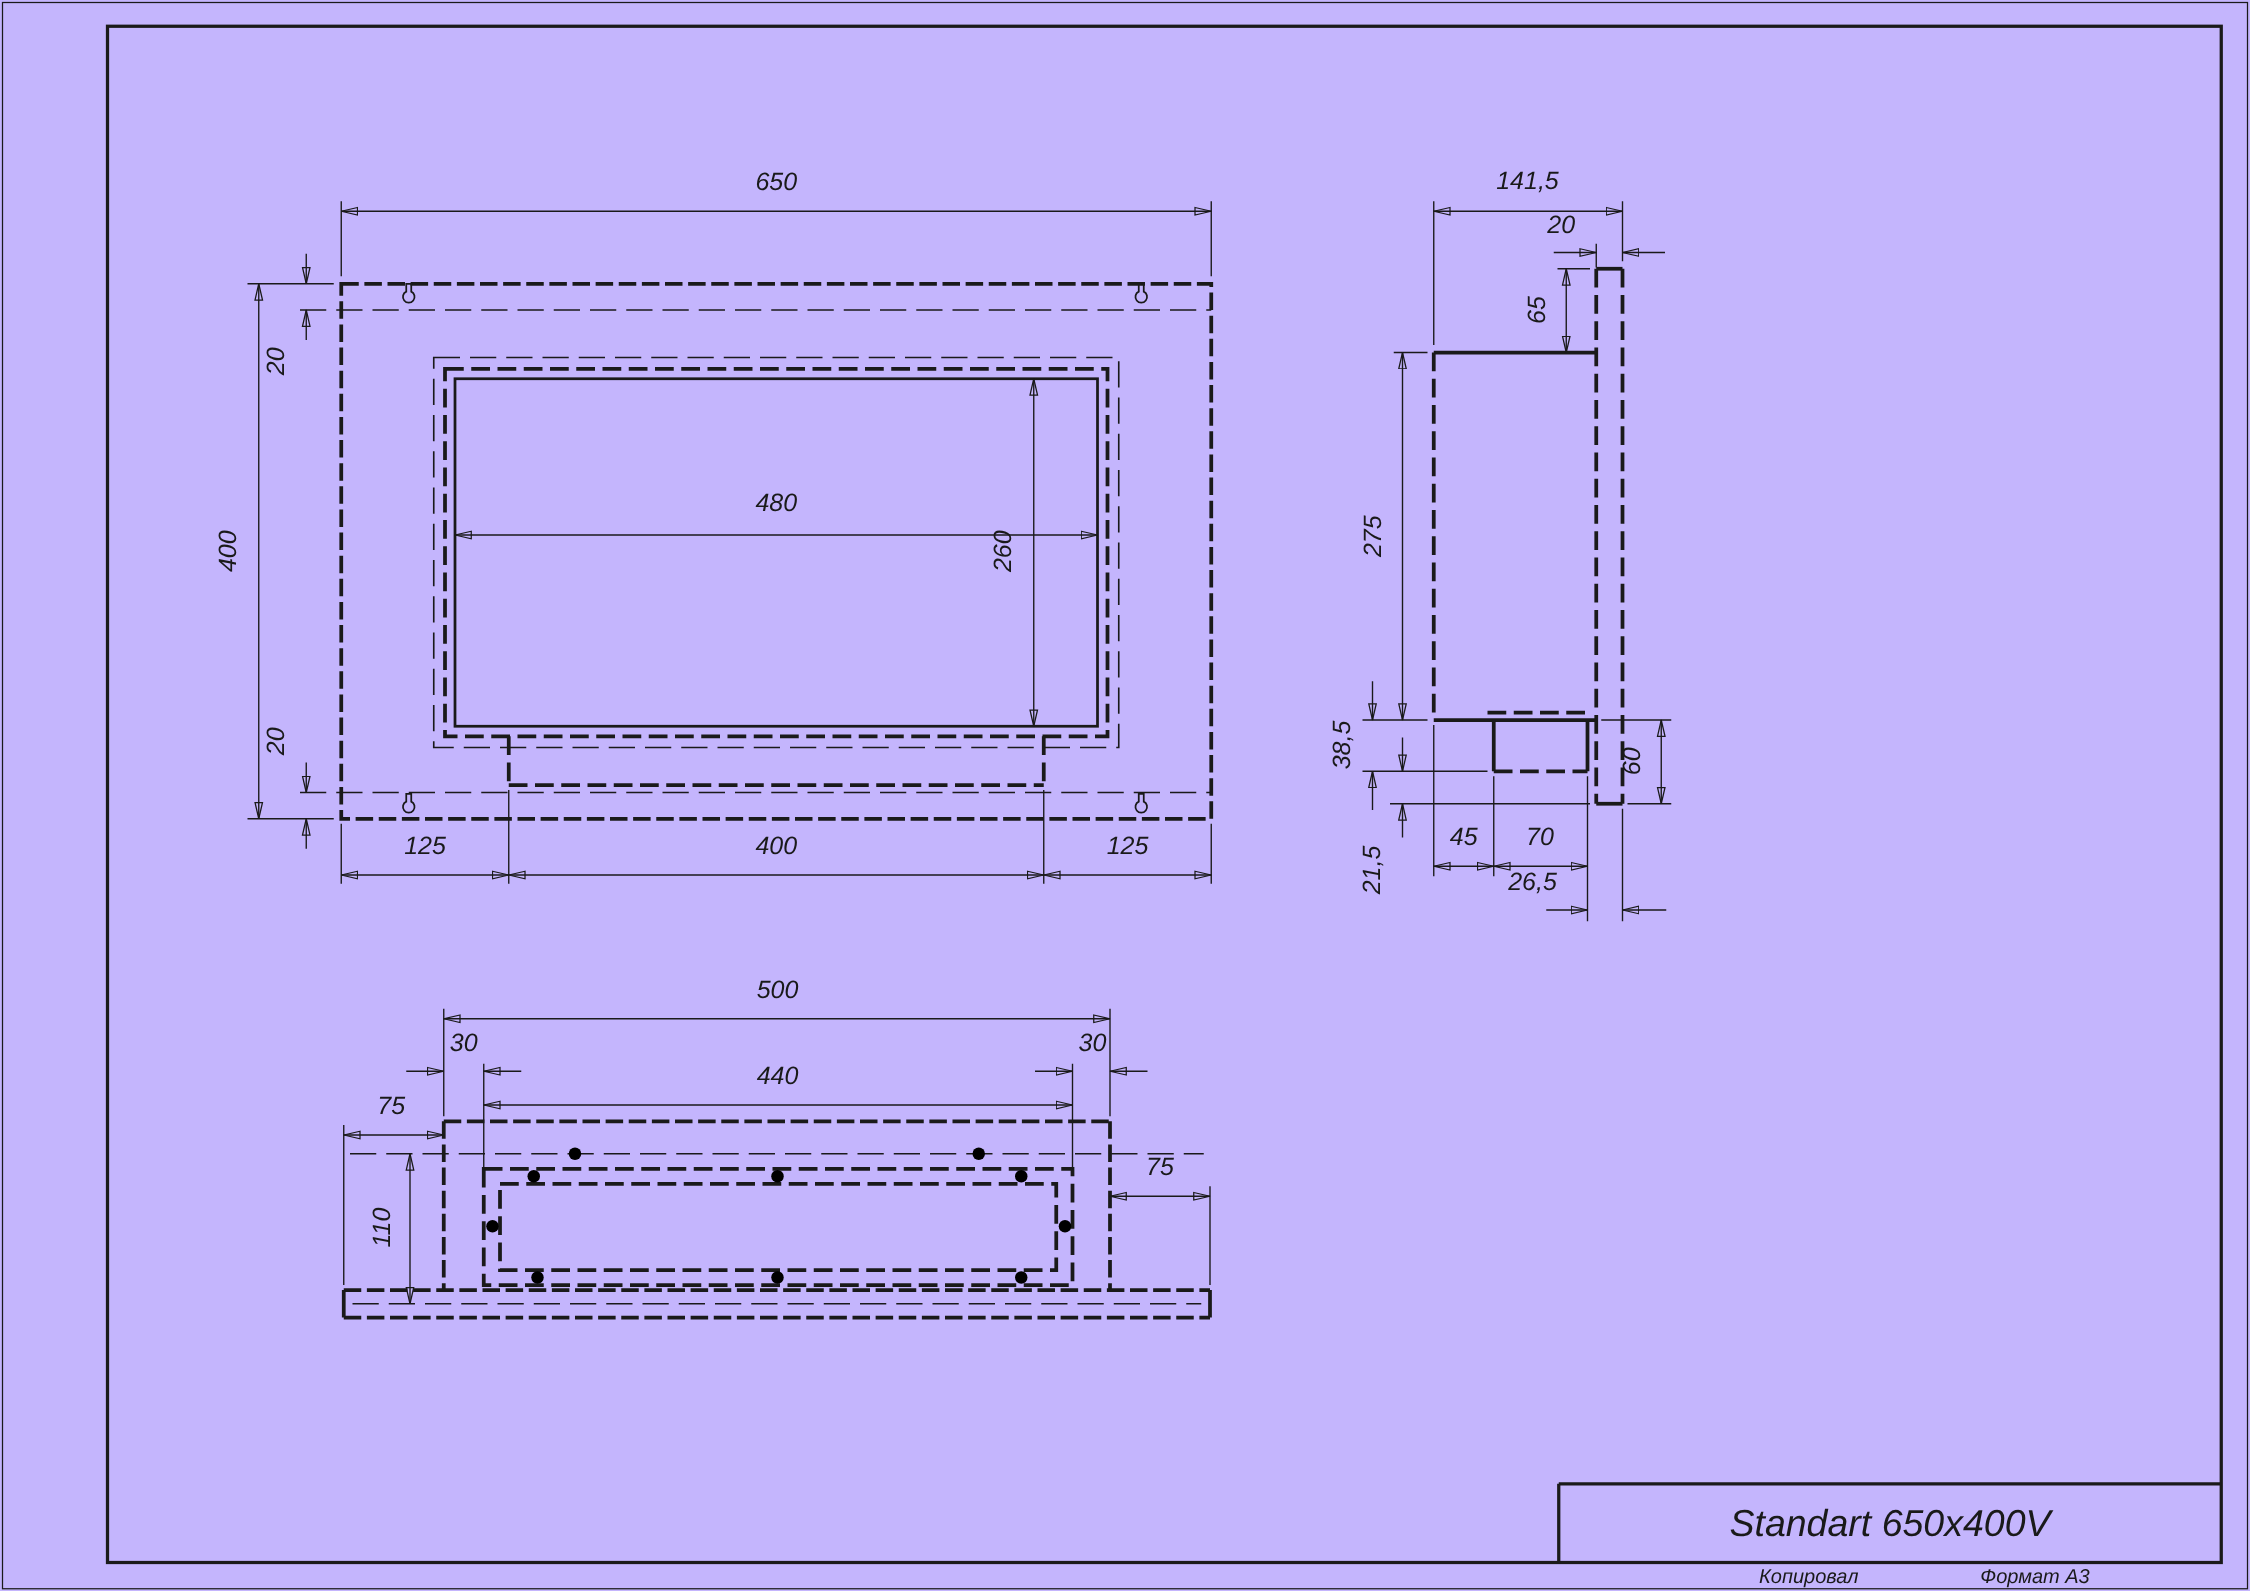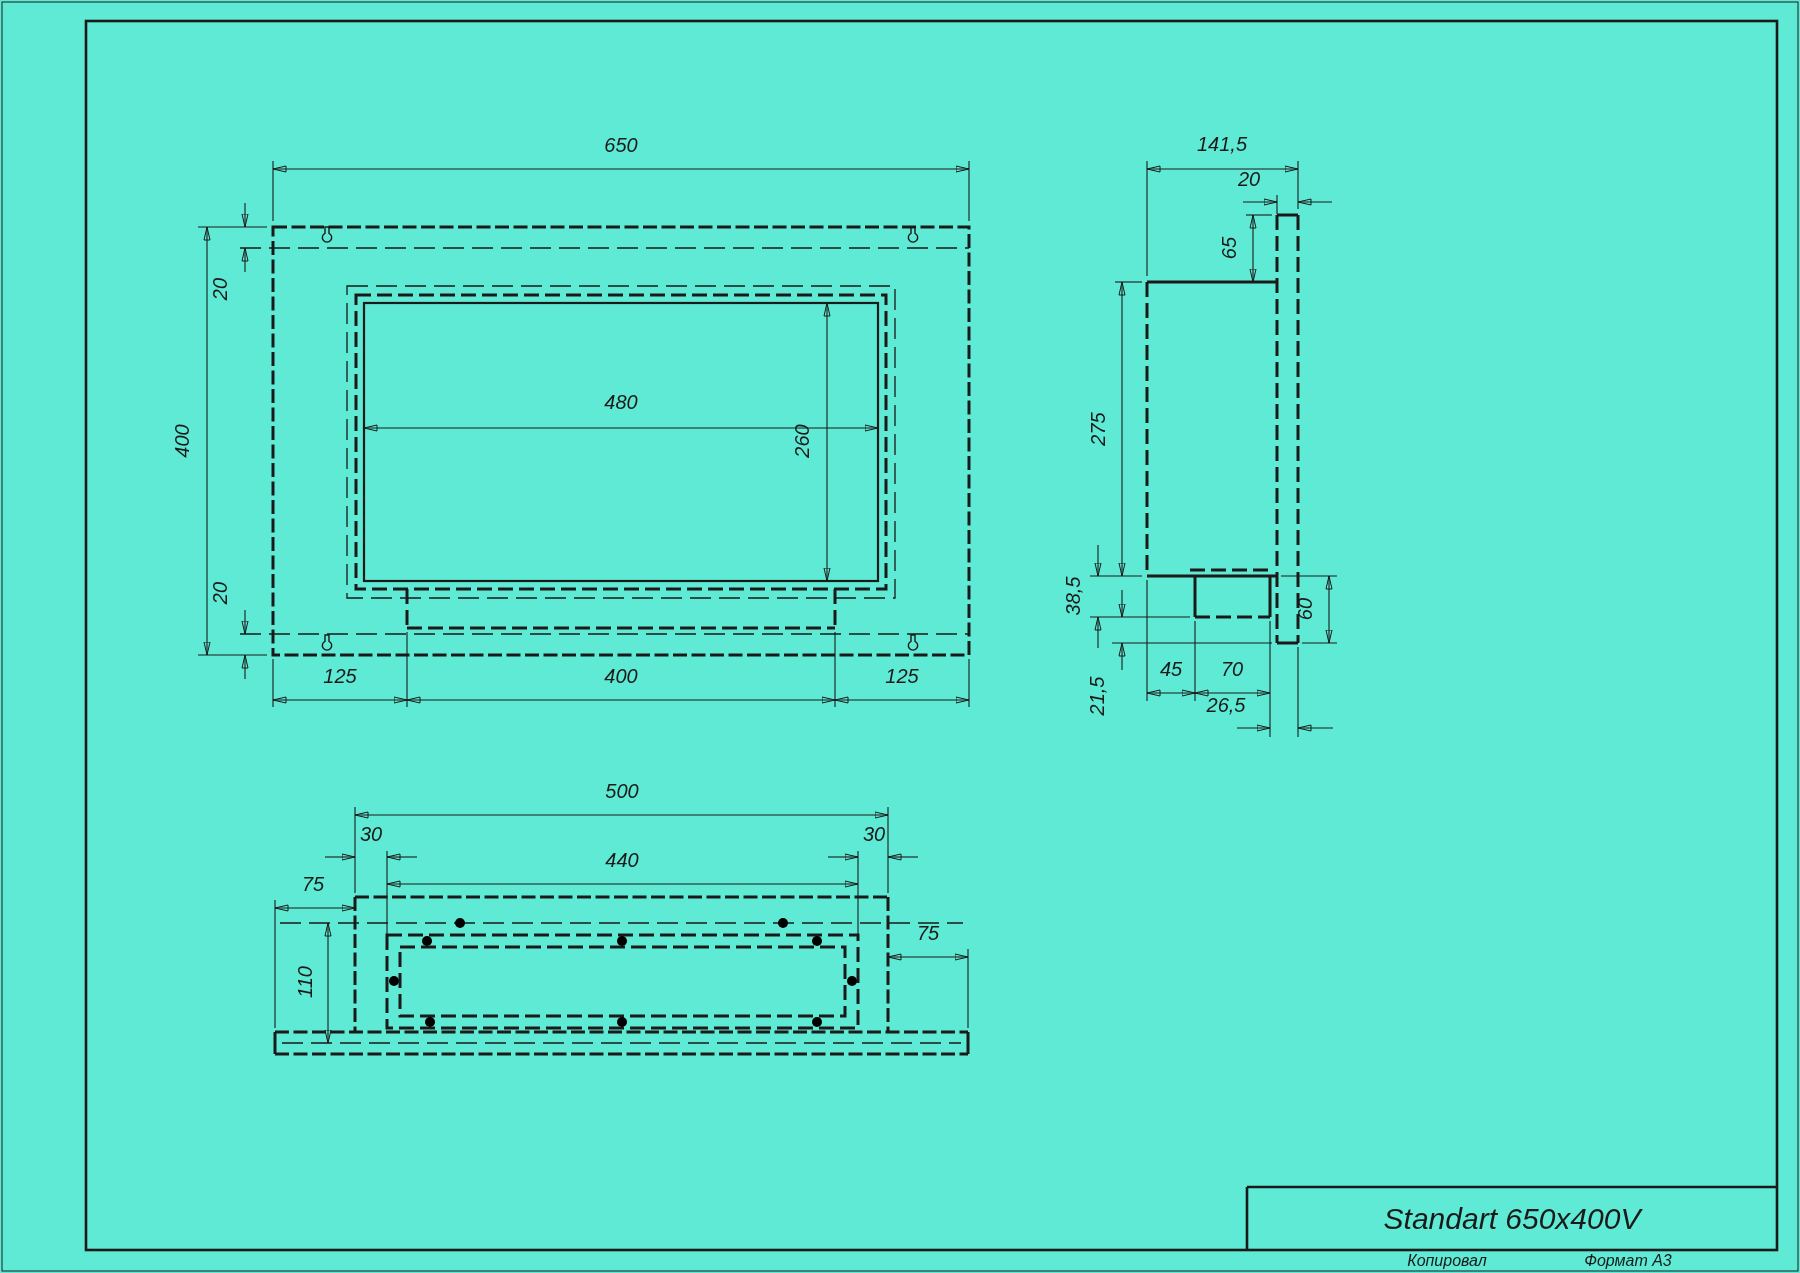--- a/index.html
+++ b/index.html
@@ -1,16 +1,16 @@
 <!DOCTYPE html>
 <html><head>
 <meta charset="utf-8">
 <style>
   html,body{margin:0;padding:0;background:#e8e8e8;}
-  .page{position:relative;width:1800px;height:1273px;background:#5eead4;font-family:"Liberation Sans",sans-serif;}
+  .page{position:relative;width:1800px;height:1273px;background:#c4b5fd;font-family:"Liberation Sans",sans-serif;}
   svg{position:absolute;left:0;top:0;}
   svg line, svg rect, svg path, svg polyline{stroke:#1a1a1a;fill:none;stroke-linecap:butt;}
   .frame{stroke-width:2.6;}
   .pageedge{stroke-width:1;}
   .h{stroke-width:3;}                                  
   .hd{stroke-width:3;stroke-dasharray:14 4.5;}         
   .hd2{stroke-width:3;stroke-dasharray:15 6;}          
   .m{stroke-width:2.2;}                                
   .td{stroke-width:1.3;stroke-dasharray:21 8;}         
   .dim{stroke-width:1.1;}

